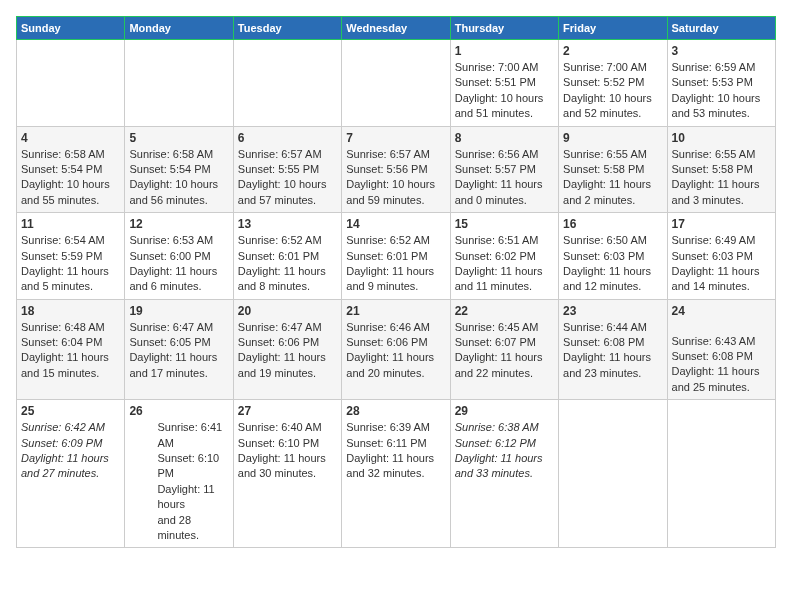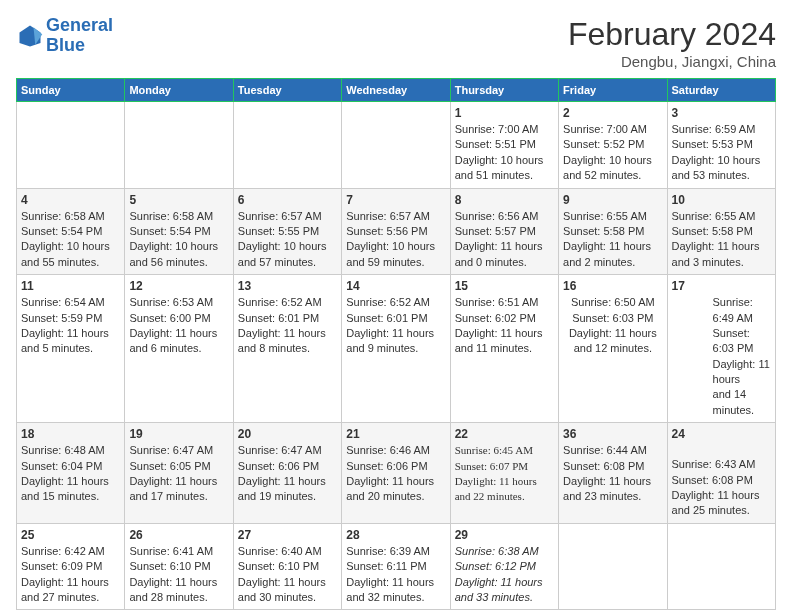--- a/index.html
+++ b/index.html
@@ -95,36 +95,20 @@
       background-color: #fff;
     }
     .empty-cell {
       background-color: inherit !important;
     }
   </style>
 </head>
 <body>
 
 <div class="page">
-  <div class="header">
-    <div class="logo">
-      <svg class="logo-icon" viewBox="0 0 32 32">
-        <polygon points="16,4 28,12 28,24 16,28 4,24 4,12" fill="#2a6db5"></polygon>
-        <polygon points="20,6 30,14 22,26" fill="#5ba3d9"></polygon>
-      </svg>
-      <div class="logo-text">
-        <div><span>General</span></div>
-        <div style="color:#2a6db5;">Blue</div>
-      </div>
-    </div>
-    <div class="title-block">
-      <div class="month-title">February 2024</div>
-      <div class="location">Dengbu, Jiangxi, China</div>
-    </div>
-  </div>
 
   <table>
     <thead>
       <tr>
         <th>Sunday</th>
         <th>Monday</th>
         <th>Tuesday</th>
         <th>Wednesday</th>
         <th>Thursday</th>
         <th>Friday</th>
@@ -241,28 +225,28 @@
           </td>
           <td>
             <span class="day-num">15</span>
             <div class="cell-info" style="white-space: pre-line;">Sunrise: 6:51 AM
 Sunset: 6:02 PM
 Daylight: 11 hours
 and 11 minutes.</div>
           </td>
           <td>
             <span class="day-num">16</span>
-            <div class="cell-info" style="white-space: pre-line; text-align: center;">Sunrise: 6:50 AM
+            <div class="cell-info" style="white-space: pre-line;">Sunrise: 6:50 AM
 Sunset: 6:03 PM
 Daylight: 11 hours
 and 12 minutes.</div>
           </td>
           <td>
             <span class="day-num">17</span>
-            <div class="cell-info" style="white-space: pre-line; margin-left: 41px;">Sunrise: 6:49 AM
+            <div class="cell-info" style="white-space: pre-line;">Sunrise: 6:49 AM
 Sunset: 6:03 PM
 Daylight: 11 hours
 and 14 minutes.</div>
           </td>
         </tr>
         <tr>
           <td>
             <span class="day-num">18</span>
             <div class="cell-info" style="white-space: pre-line;">Sunrise: 6:48 AM
 Sunset: 6:04 PM
@@ -285,51 +269,51 @@
           </td>
           <td>
             <span class="day-num">21</span>
             <div class="cell-info" style="white-space: pre-line;">Sunrise: 6:46 AM
 Sunset: 6:06 PM
 Daylight: 11 hours
 and 20 minutes.</div>
           </td>
           <td>
             <span class="day-num">22</span>
-            <div class="cell-info" style="white-space: pre-line; font-family: Liberation Serif, serif;">Sunrise: 6:45 AM
+            <div class="cell-info" style="white-space: pre-line;">Sunrise: 6:45 AM
 Sunset: 6:07 PM
 Daylight: 11 hours
 and 22 minutes.</div>
           </td>
           <td>
-            <span class="day-num">36</span>
+            <span class="day-num">23</span>
             <div class="cell-info" style="white-space: pre-line;">Sunrise: 6:44 AM
 Sunset: 6:08 PM
 Daylight: 11 hours
 and 23 minutes.</div>
           </td>
           <td>
             <span class="day-num">24</span>
             <div class="cell-info" style="white-space: pre-line; margin-top: 16px;">Sunrise: 6:43 AM
 Sunset: 6:08 PM
 Daylight: 11 hours
 and 25 minutes.</div>
           </td>
         </tr>
         <tr>
           <td>
             <span class="day-num">25</span>
-            <div class="cell-info" style="white-space: pre-line;">Sunrise: 6:42 AM
+            <div class="cell-info" style="white-space: pre-line; font-style: italic;">Sunrise: 6:42 AM
 Sunset: 6:09 PM
 Daylight: 11 hours
 and 27 minutes.</div>
           </td>
           <td>
             <span class="day-num">26</span>
-            <div class="cell-info" style="white-space: pre-line;">Sunrise: 6:41 AM
+            <div class="cell-info" style="white-space: pre-line; margin-left: 28px;">Sunrise: 6:41 AM
 Sunset: 6:10 PM
 Daylight: 11 hours
 and 28 minutes.</div>
           </td>
           <td>
             <span class="day-num">27</span>
             <div class="cell-info" style="white-space: pre-line;">Sunrise: 6:40 AM
 Sunset: 6:10 PM
 Daylight: 11 hours
 and 30 minutes.</div>

